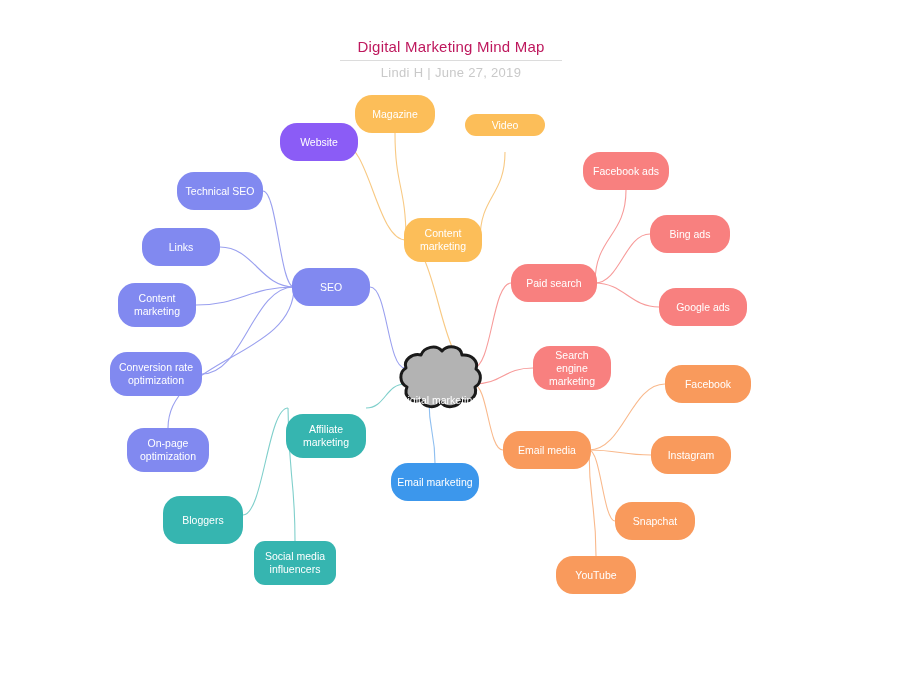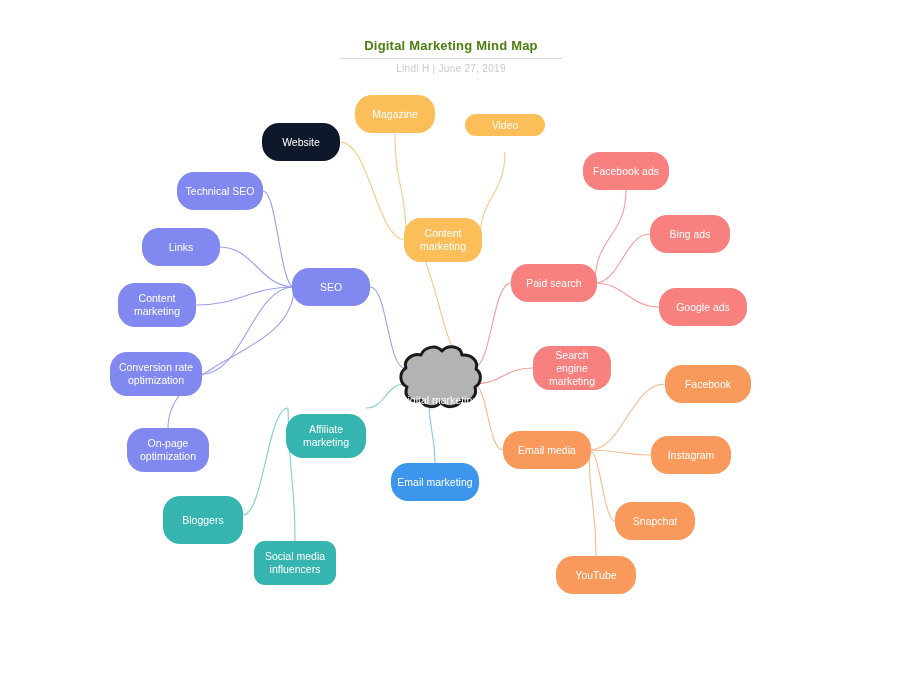--- a/index.html
+++ b/index.html
@@ -19,34 +19,34 @@
   }
   
   #header {
     position: absolute;
     left: 340px;
     top: 38px;
     width: 222px;
     text-align: center;
   }
   #title {
-    font-size: 13px;
-    font-weight: bold;
-    color: #4d7c0f;
+    font-size: 15px;
+    font-weight: normal;
+    color: #be185d;
     letter-spacing: 0.2px;
     white-space: nowrap;
   }
   #title-rule {
     margin-top: 5px;
     border-top: 1px solid #dcdcdc;
     width: 222px;
   }
   #subtitle {
     margin-top: 4px;
-    font-size: 10px;
+    font-size: 13px;
     color: #c9c9c9;
     letter-spacing: 0.3px;
     white-space: nowrap;
   }
   
   #edges {
     position: absolute;
     left: 0;
     top: 0;
     width: 900px;
@@ -142,21 +142,21 @@
       </div>
       <div class="node" style="left: 110px; top: 352px; width: 92px; height: 44px; background: rgb(129, 137, 240);">
         <span>Conversion rate optimization</span>
       </div>
       <div class="node" style="left: 127px; top: 428px; width: 82px; height: 44px; background: rgb(129, 137, 240);">
         <span>On-page optimization</span>
       </div>
       <div class="node" style="left: 404px; top: 218px; width: 78px; height: 44px; background: rgb(252, 190, 89);">
         <span>Content marketing</span>
       </div>
-      <div class="node" style="left: 262px; top: 123px; width: 78px; height: 38px; background: #0f172a;">
+      <div class="node" style="left: 280px; top: 123px; width: 78px; height: 38px; background: #8b5cf6;">
         <span>Website</span>
       </div>
       <div class="node" style="left: 355px; top: 95px; width: 80px; height: 38px; background: rgb(252, 190, 89);">
         <span>Magazine</span>
       </div>
       <div class="node" style="left: 465px; top: 114px; width: 80px; height: 22px; background: rgb(252, 190, 89);">
         <span>Video</span>
       </div>
       <div class="node" style="left: 511px; top: 264px; width: 86px; height: 38px; background: rgb(248, 128, 127);">
         <span>Paid search</span>

